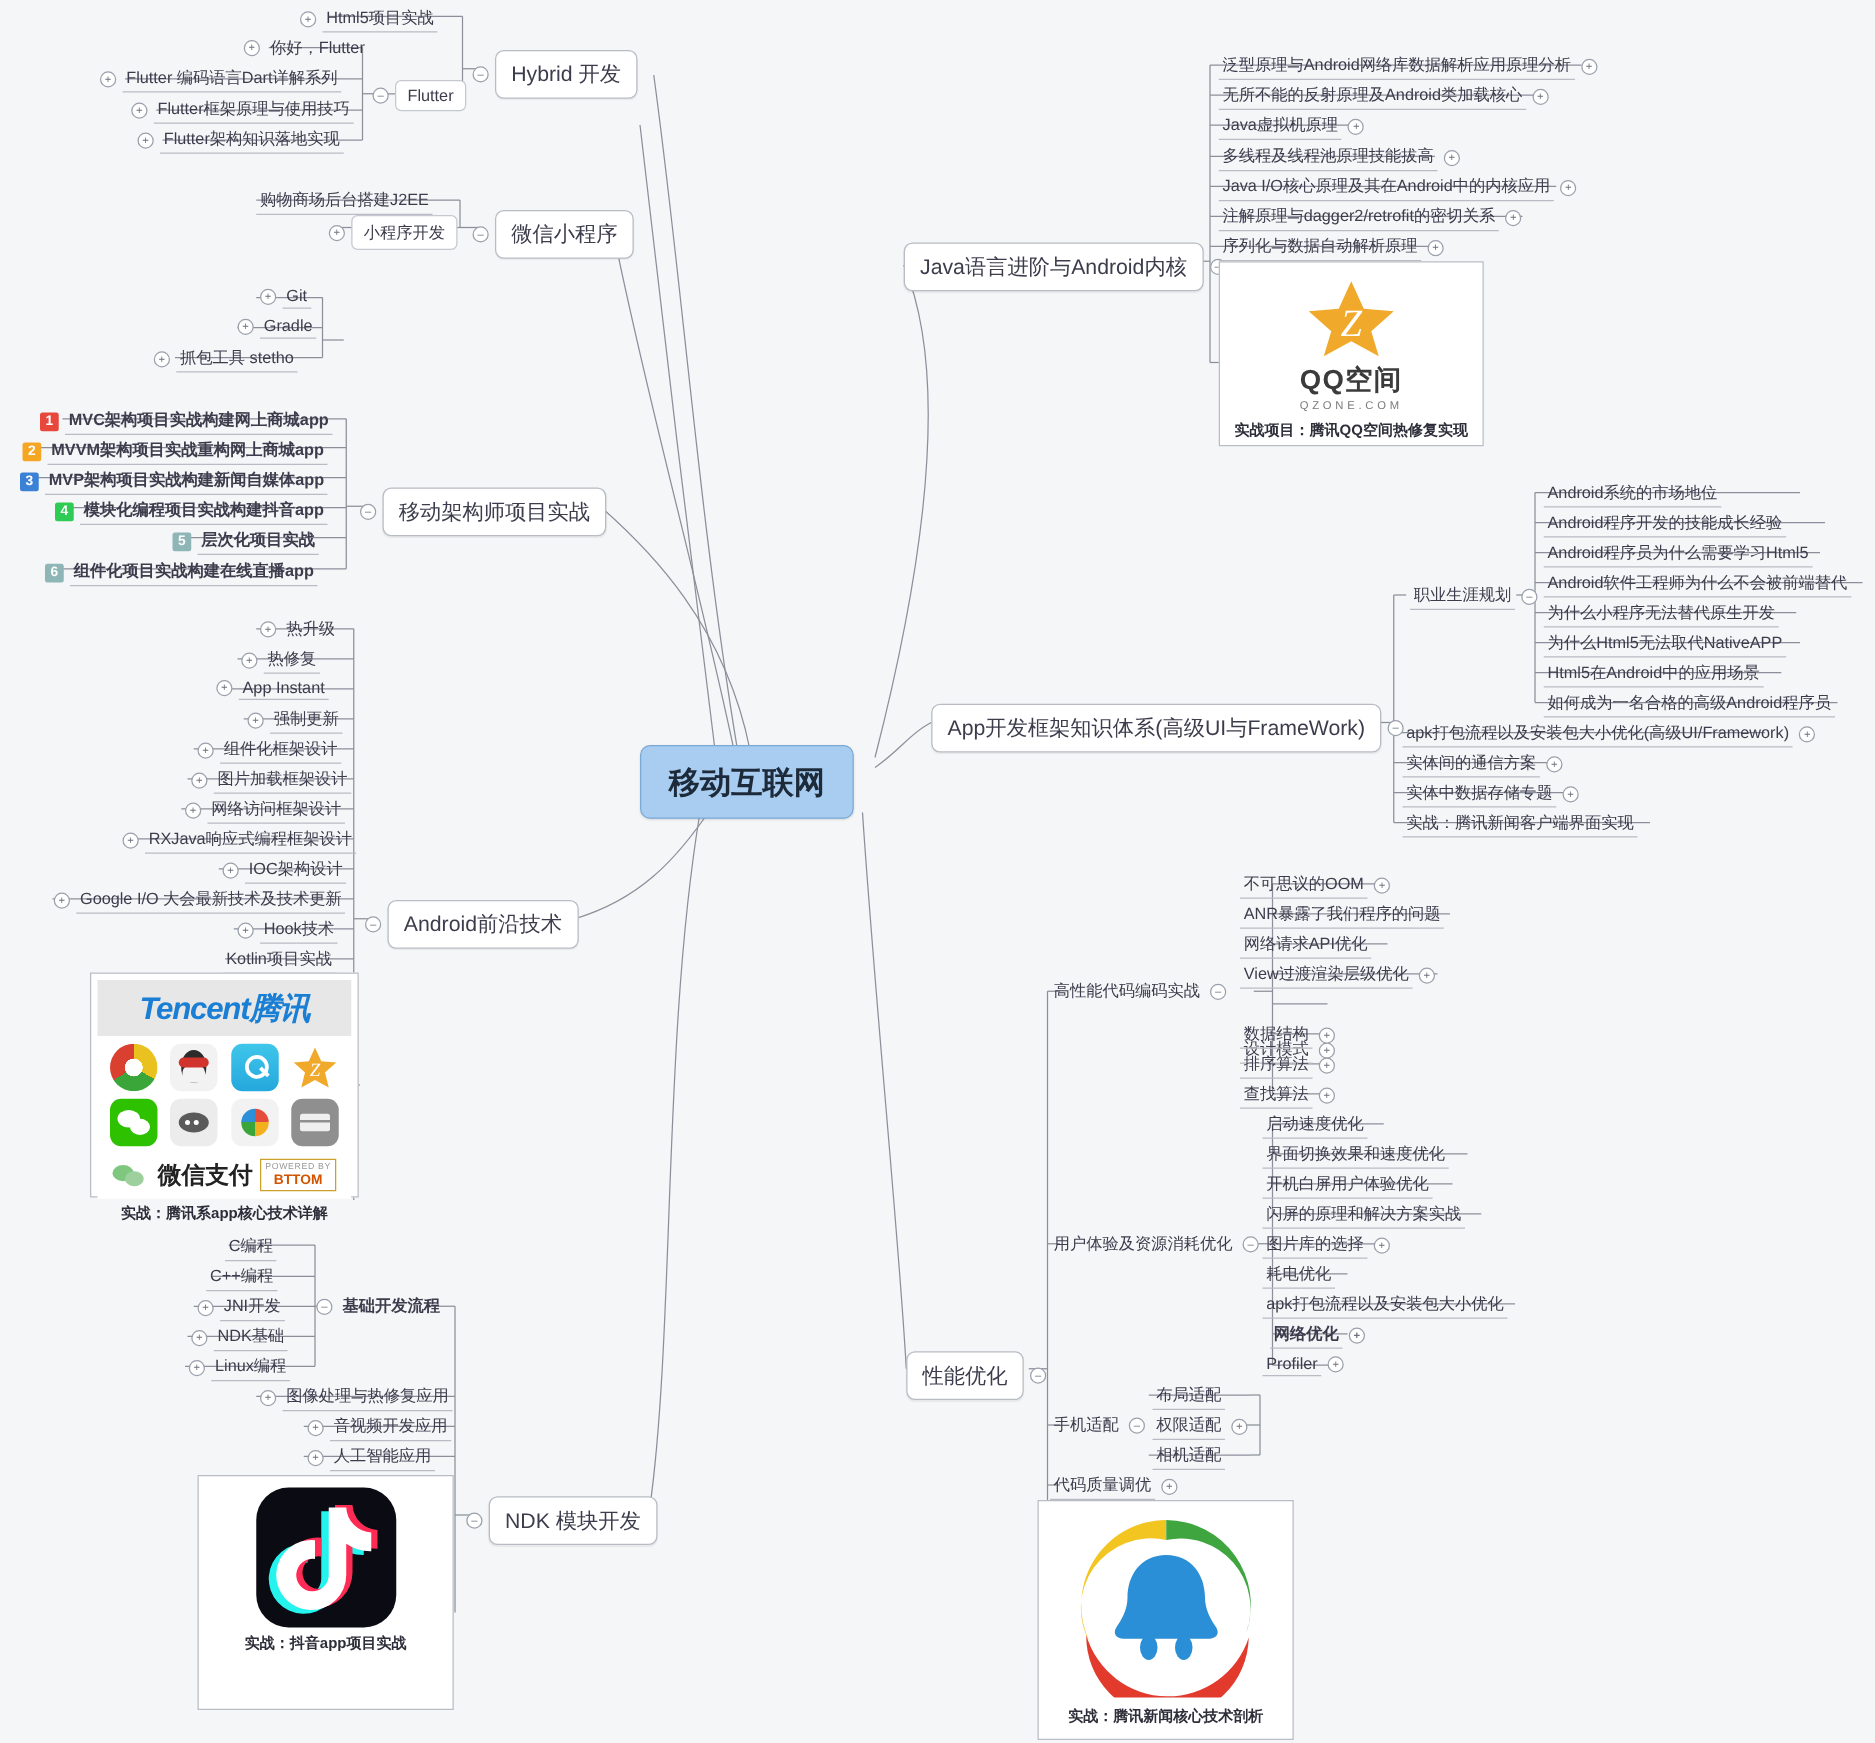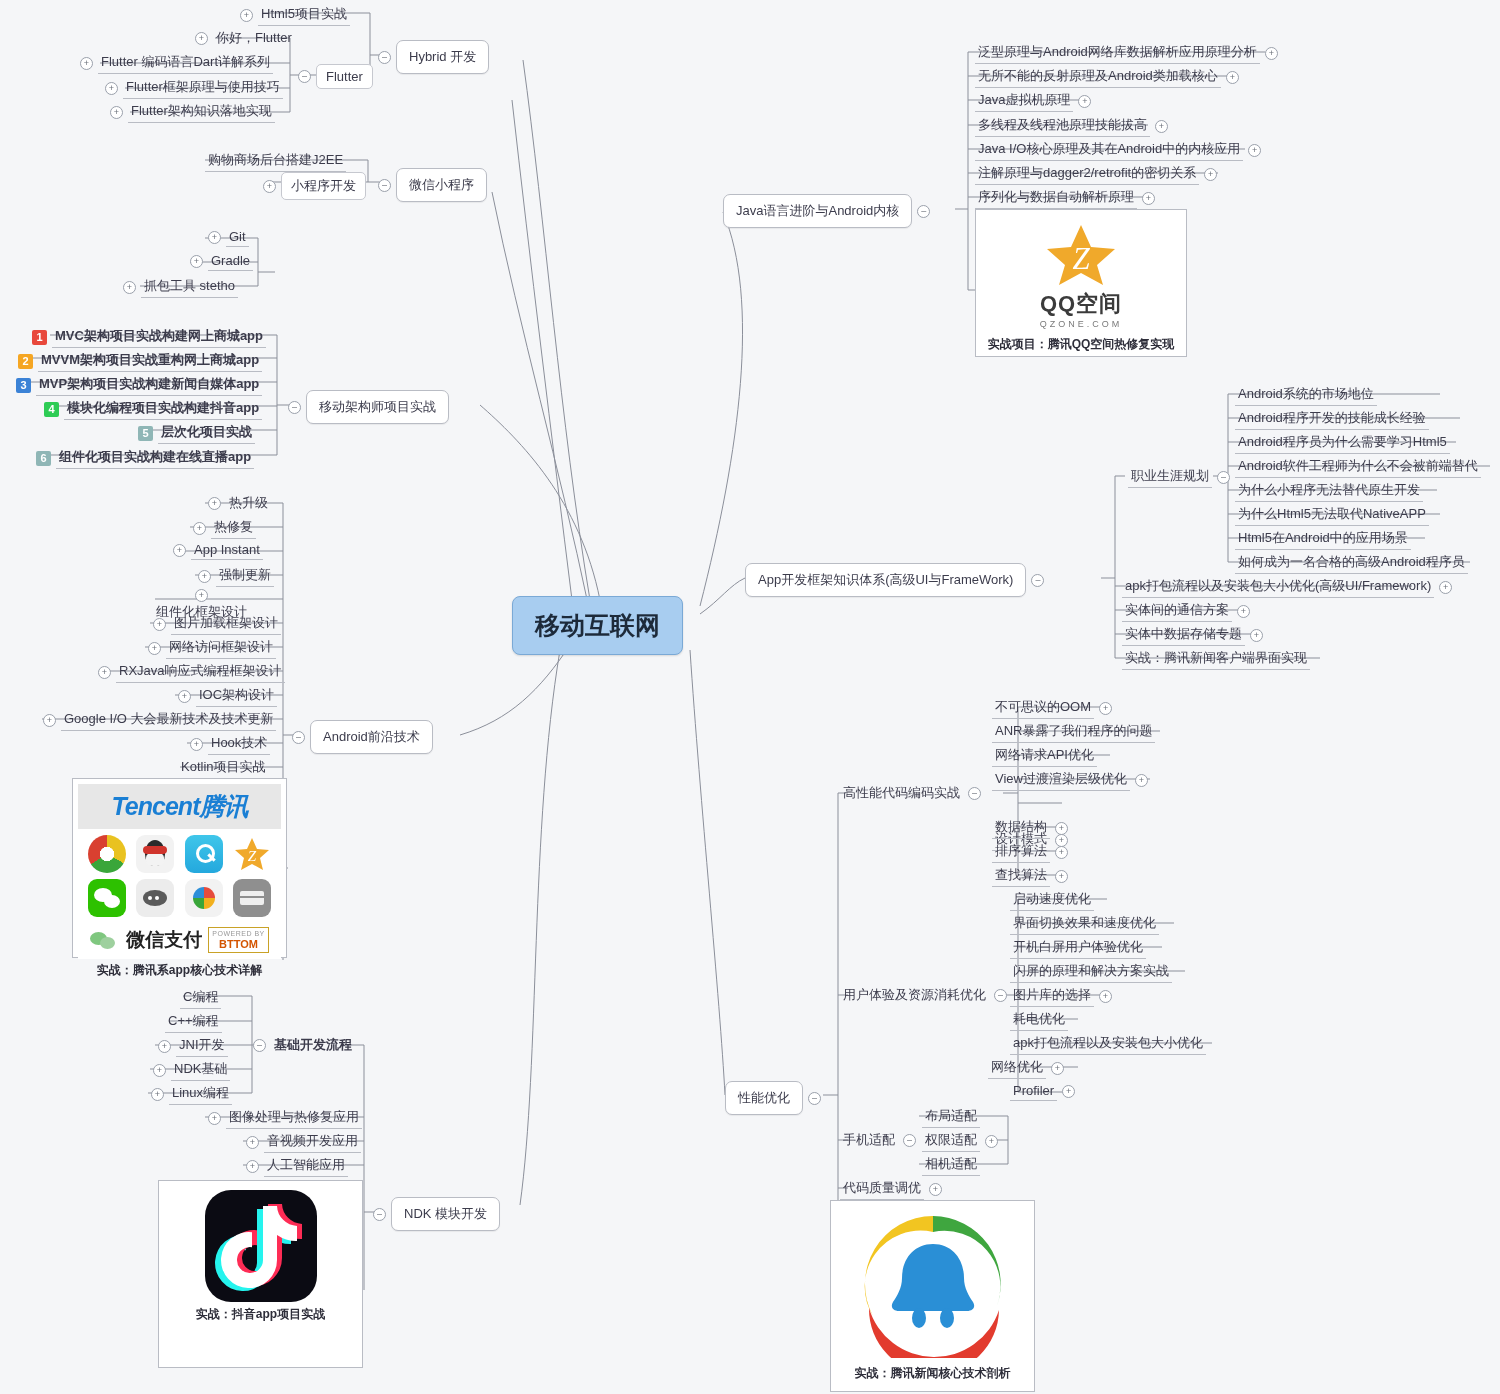--- a/index.html
+++ b/index.html
@@ -34,21 +34,21 @@
     font-weight:bold;
     color:#1d2a3a;
     box-shadow:0 1px 2px rgba(0,0,0,.12);
   }
   
   .topic{
     background:#ffffff;
     border:1px solid #b9bcc4;
     border-radius:7px;
     padding:7px 12px;
-    font-size:13px;
+    font-size:17px;
     color:#3c3c4c;
     box-shadow:0 1px 1px rgba(0,0,0,.06);
   }
   
   .sub{
     background:#ffffff;
     border:1px solid #c6c8cf;
     border-radius:5px;
     padding:4px 9px;
     font-size:13px;
@@ -368,21 +368,21 @@
     <span class="leaf">热修复</span>
   </div>
   <div class="node" style="left:168px;top:541px;">
     <span class="tg"></span>
     <span class="leaf">App Instant</span>
   </div>
   <div class="node" style="left:193px;top:565px;">
     <span class="tg"></span>
     <span class="leaf">强制更新</span>
   </div>
-  <div class="node" style="left:153px;top:589px;flex-direction:column;">
+  <div class="node" style="left:153px;top:589px;">
     <span class="tg"></span>
     <span class="leaf">组件化框架设计</span>
   </div>
   <div class="node" style="left:148px;top:613px;">
     <span class="tg"></span>
     <span class="leaf">图片加载框架设计</span>
   </div>
   <div class="node" style="left:143px;top:637px;">
     <span class="tg"></span>
     <span class="leaf">网络访问框架设计</span>
@@ -665,21 +665,21 @@
   <div class="node" style="left:1010px;top:985px;">
     <span class="leaf">图片库的选择</span>
     <span class="tg"></span>
   </div>
   <div class="node" style="left:1010px;top:1009px;">
     <span class="leaf">耗电优化</span>
   </div>
   <div class="node" style="left:1010px;top:1033px;">
     <span class="leaf">apk打包流程以及安装包大小优化</span>
   </div>
-  <div class="node" style="left:988px;top:1057px;">
+  <div class="node" style="left:1016px;top:1057px;font-weight:bold;">
     <span class="leaf">网络优化</span>
     <span class="tg"></span>
   </div>
   <div class="node" style="left:1010px;top:1082px;">
     <span class="leaf">Profiler</span>
     <span class="tg"></span>
   </div>
 
   <div class="node" style="left:840px;top:1130px;">
     <span class="leaf nb">手机适配</span>

